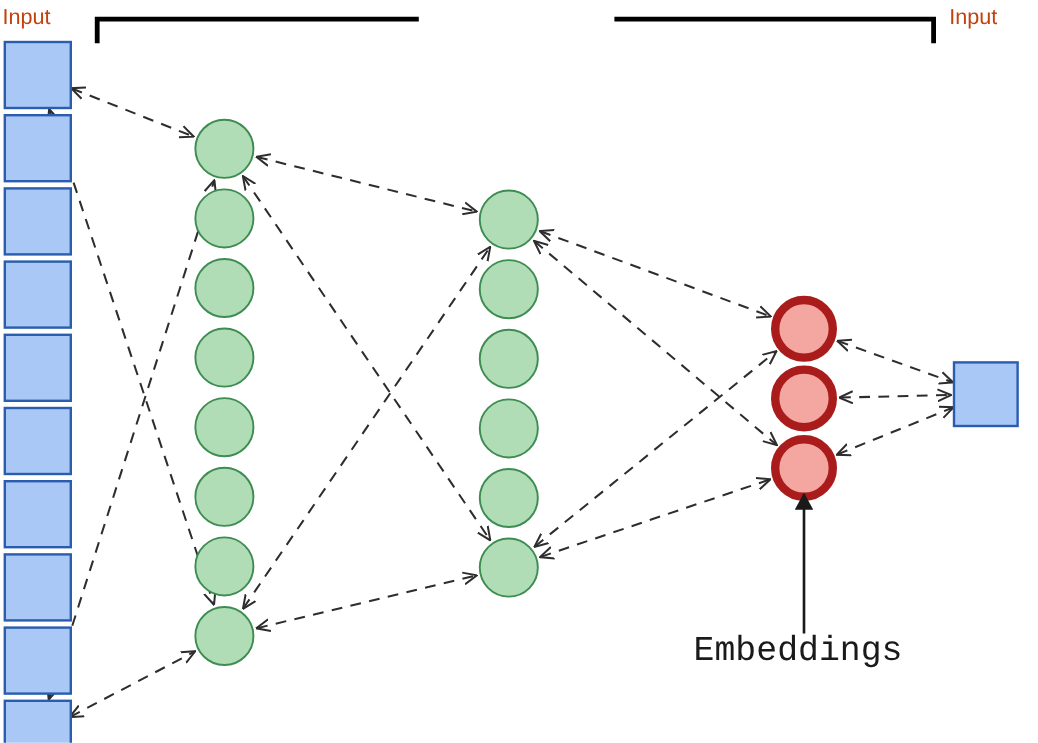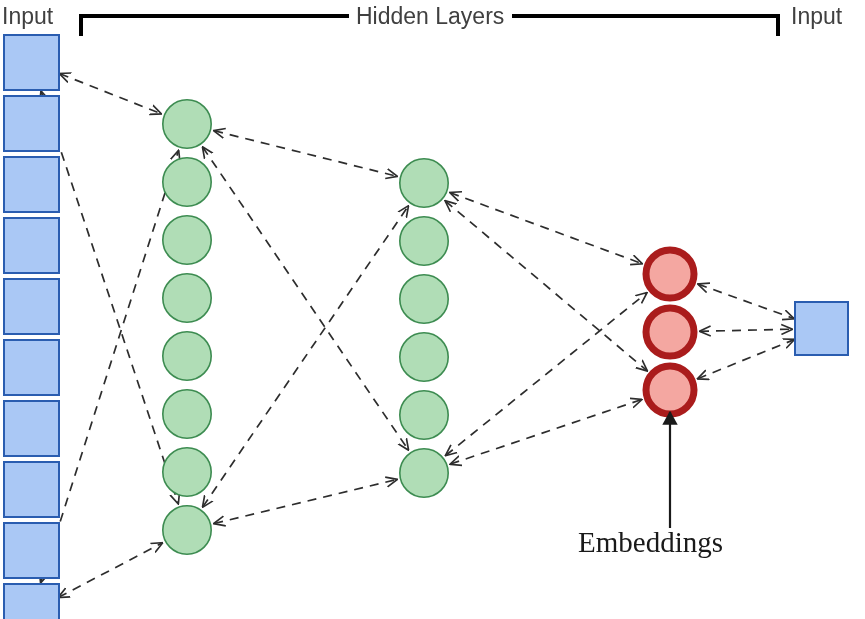--- a/index.html
+++ b/index.html
@@ -22,38 +22,38 @@
   #net-svg {
     position: absolute;
     left: 0;
     top: 0;
     width: 865px;
     height: 619px;
   }
   .layer-label {
     position: absolute;
     font-family: "Liberation Sans", sans-serif;
-    font-size: 23px;
-    color: #404040;
+    font-size: 18px;
+    color: #c2410c;
     white-space: nowrap;
     line-height: 1;
   }
   #label-input  { left: 2px;  top: 5px; }
   #label-output { left: 791px; top: 5px; }
   #label-hidden {
     left: 352px;
     top: 5px;
     background: #ffffff;
     padding: 0 4px;
   }
   #label-embeddings {
     position: absolute;
     left: 578px;
     top: 528px;
-    font-family: Liberation Serif, serif;
+    font-family: Liberation Mono, monospace;
     font-size: 29px;
     color: #1a1a1a;
     white-space: nowrap;
     line-height: 1;
   }
 </style>
 </head>
 <body>
 
 <div id="diagram-root">
@@ -119,19 +119,18 @@
         <circle cx="670" cy="390" r="24" fill="#f4a7a1" stroke="#aa1c1c" stroke-width="7"></circle>
         <rect x="795" y="302" width="53" height="53" fill="#aac8f5" stroke="#2a5db0" stroke-width="2"></rect>
       </g>
     <g id="annotation-group">
         <line x1="670" y1="528" x2="670" y2="412" stroke="#1a1a1a" stroke-width="2.2" marker-end="url(#arrowSolid)"></line>
       </g>
   </svg>
 
   <span class="layer-label" id="label-input">Input</span>
 
-  <span class="layer-label" id="label-hidden">Hidden Layers</span>
 
   <span class="layer-label" id="label-output">Input</span>
 
   <span id="label-embeddings">Embeddings</span>
 
 </div>
 
 </body></html>

